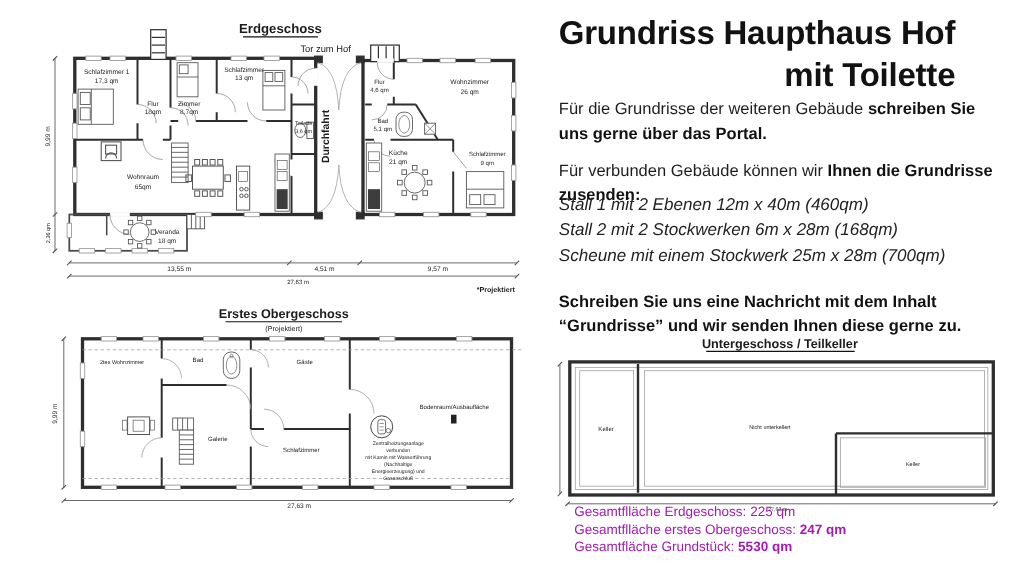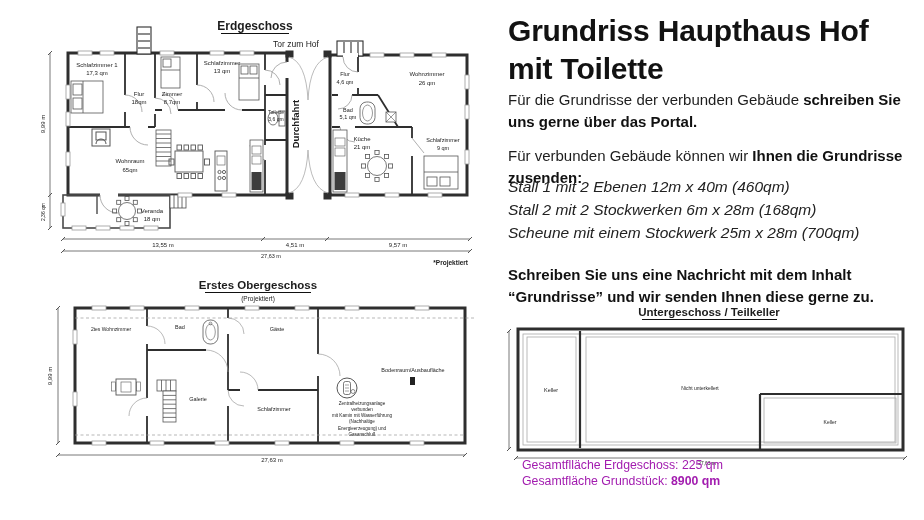--- a/index.html
+++ b/index.html
@@ -3,21 +3,21 @@
 <meta charset="utf-8">
 <style>
   * { margin:0; padding:0; box-sizing:border-box; }
   html,body { background:#fff; }
   body {
     width:924px; height:520px; position:relative; overflow:hidden;
     font-family:"Liberation Sans", sans-serif; color:#141414;
   }
   .abs { position:absolute; }
   svg text { font-family:"Liberation Sans", sans-serif; fill:#1c1c1c; }
-  .info-title { font-size:30px; line-height:38px; font-weight:700; color:#121212; letter-spacing:-0.2px; }
+  .info-title { font-size:30px; line-height:38px; font-weight:700; color:#121212; letter-spacing:-0.2px;text-align:right; }
   .para { width:408px; font-size:15px; line-height:21.5px; color:#1d1d1d; }
   .para strong { font-weight:700; color:#111; }
   .stalls { width:430px; font-size:15.5px; line-height:23px; font-style:italic; color:#222; }
   .cta { width:420px; font-size:15px; line-height:22px; font-weight:700; color:#111; }
   .totals { font-size:12.3px; line-height:16px; color:#a21caf; }
   .totals strong { font-weight:700; }
 </style>
 </head>
 <body>
 
@@ -422,35 +422,38 @@
     <text x="707" y="464.5" font-size="4.8">27,63 m</text>
   </g>
 </svg>
 
 <div class="abs info-title" style="left:508px;top:12px">
   <div>Grundriss Haupthaus Hof</div>
   <div>mit Toilette</div>
 </div>
 
 <p class="abs para" style="left:508px;top:89px">
-  <span>Für die Grundrisse der verbunden Gebäude </span><strong>schreiben Sie uns gerne über das Portal.</strong>
+  <span>Für die Grundrisse der weiteren Gebäude </span><strong>schreiben Sie uns gerne über das Portal.</strong>
 </p>
 
 <p class="abs para" style="left:508px;top:145px">
   <span>Für verbunden Gebäude können wir </span><strong>Ihnen die Grundrisse zusenden:</strong>
 </p>
 
 <div class="abs stalls" style="left:508px;top:175px">
   <div>Stall 1 mit 2 Ebenen 12m x 40m (460qm)</div>
   <div>Stall 2  mit 2 Stockwerken 6m x 28m (168qm)</div>
   <div>Scheune mit einem Stockwerk 25m x 28m (700qm)</div>
 </div>
 
 <p class="abs cta" style="left:508px;top:264px">Schreiben Sie uns eine Nachricht mit dem Inhalt “Grundrisse” und wir senden Ihnen diese gerne zu.</p>
 
 <div class="abs totals" style="left:522px;top:457px">
   <div>
     <span>Gesamtflläche Erdgeschoss: </span><span>225 qm</span>
   </div>
   <div>
-    <span>Gesamtfläche Grundstück: </span><strong>8900 qm</strong>
+    <span>Gesamtflläche erstes Obergeschoss: </span><strong>247 qm</strong>
+  </div>
+  <div>
+    <span>Gesamtfläche Grundstück: </span><strong>5530 qm</strong>
   </div>
 </div>
 
 </body></html>

